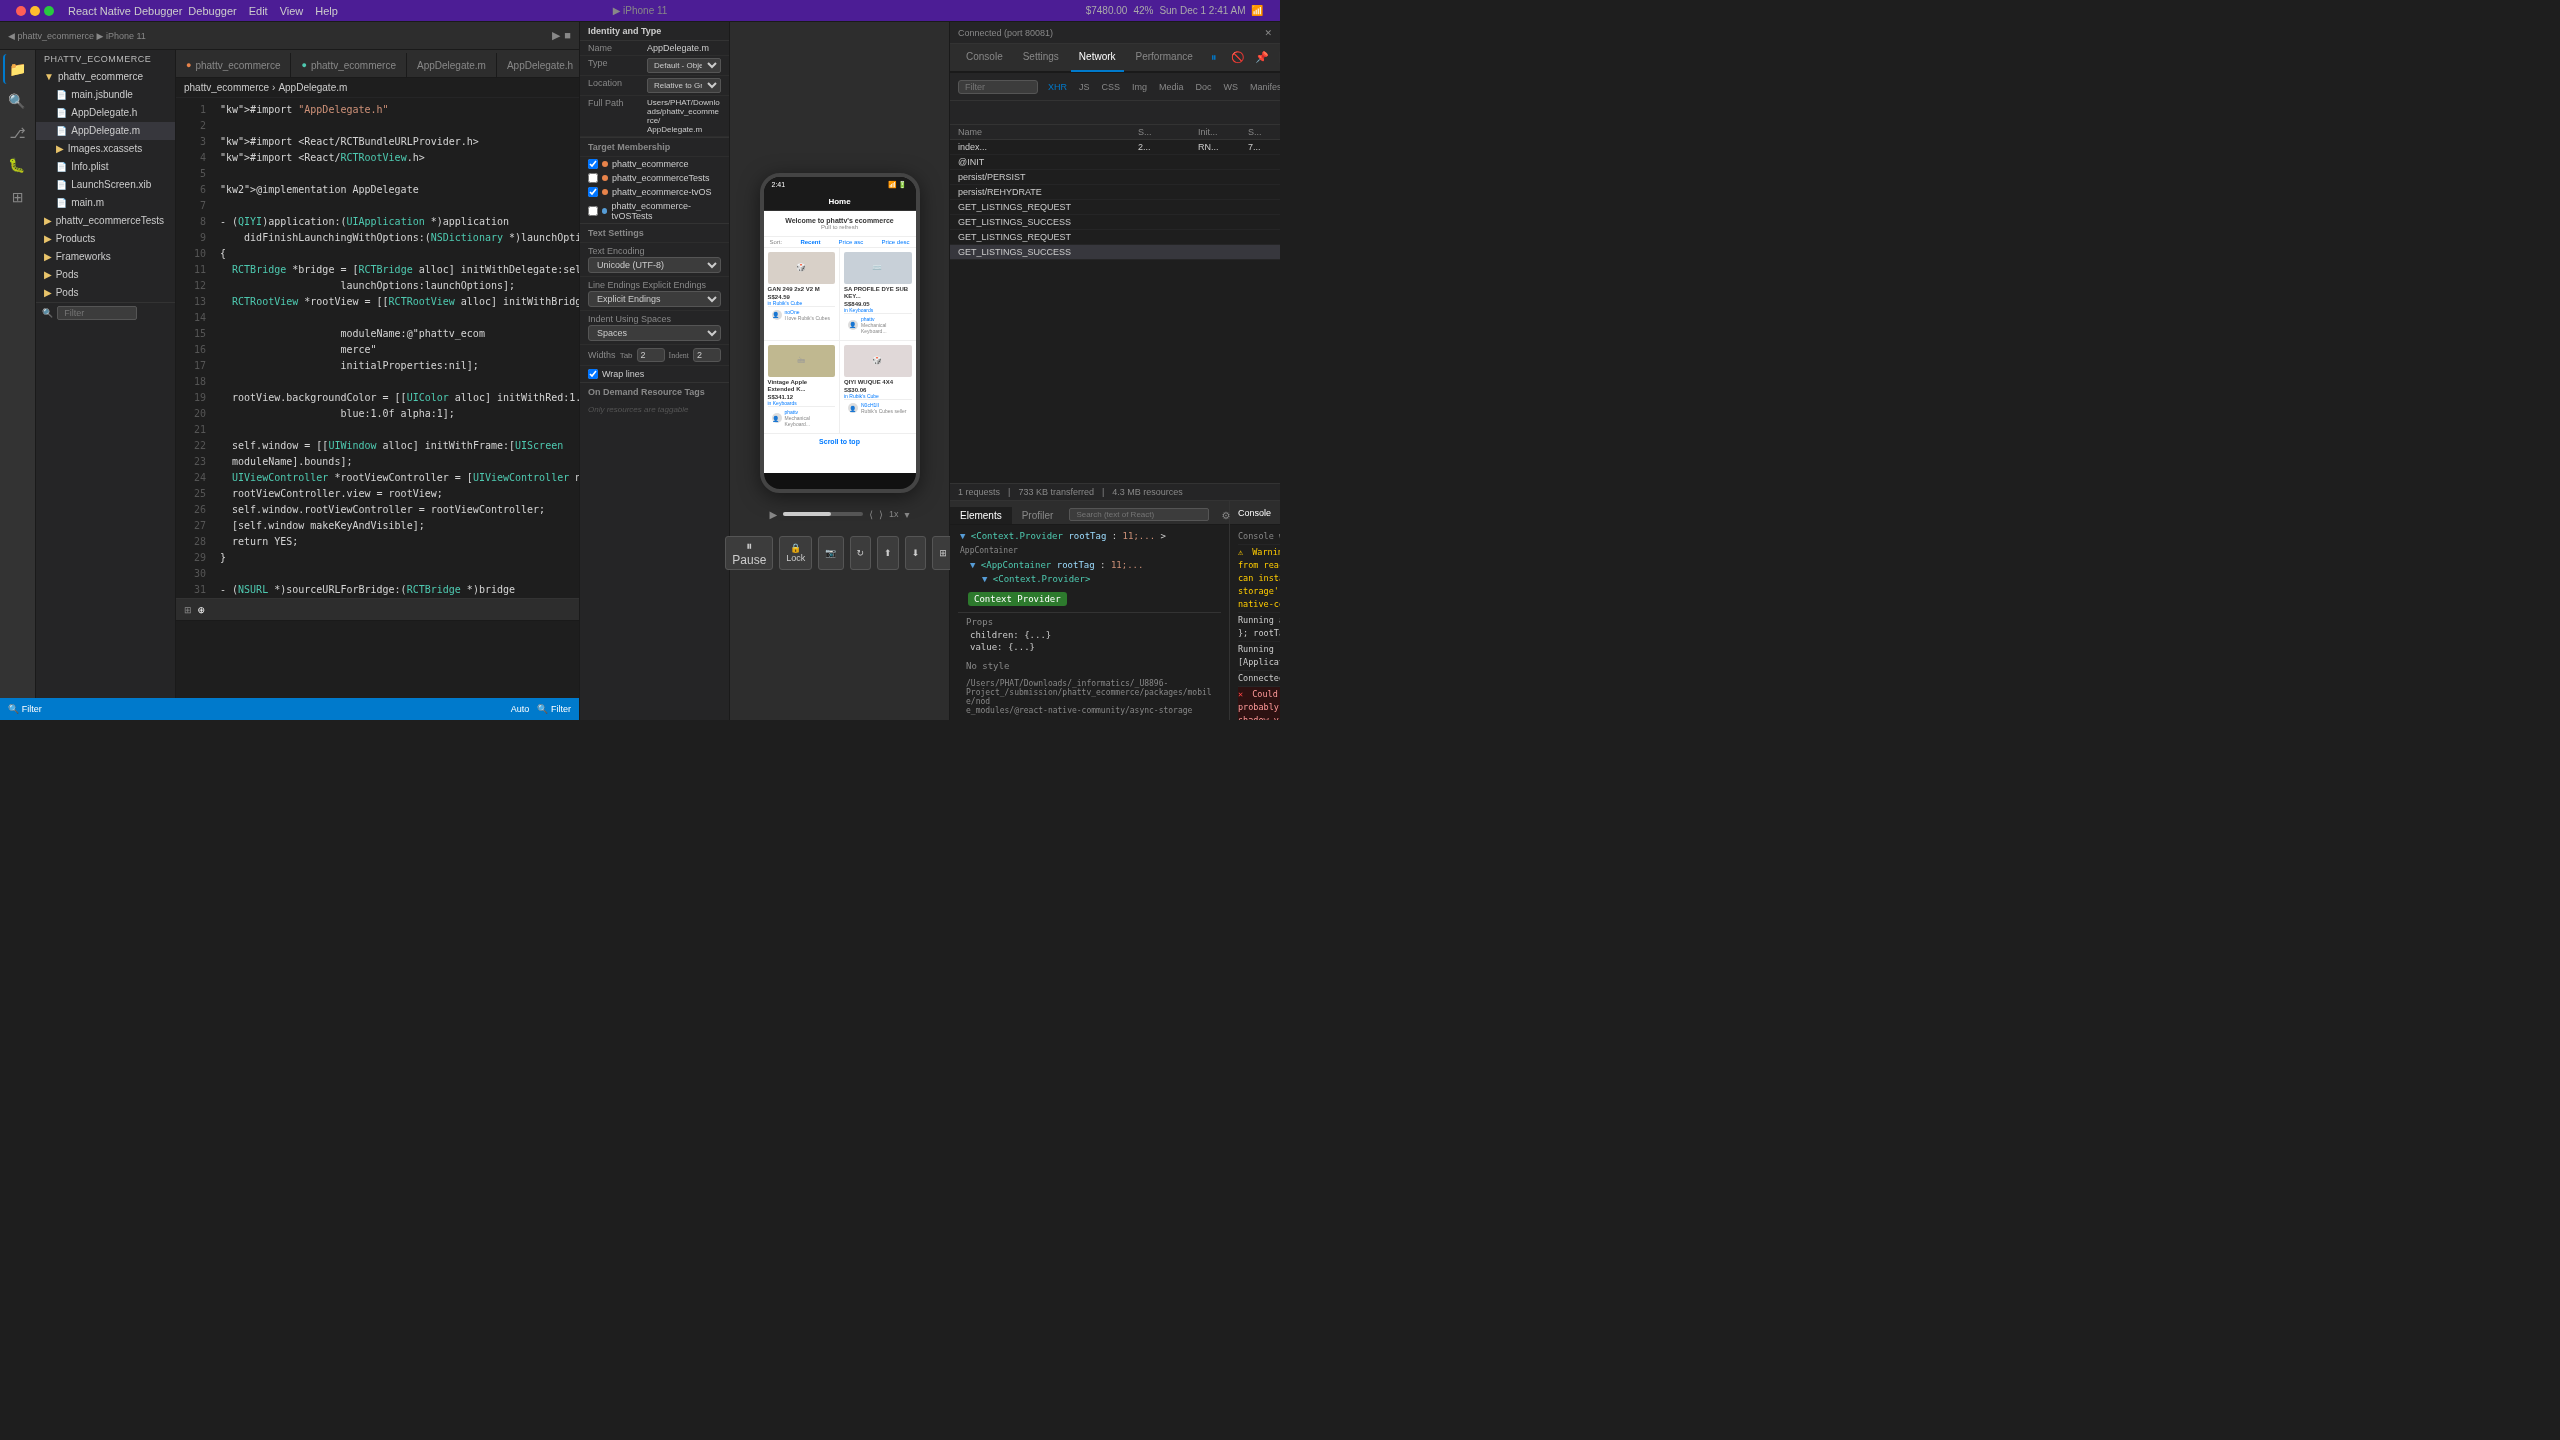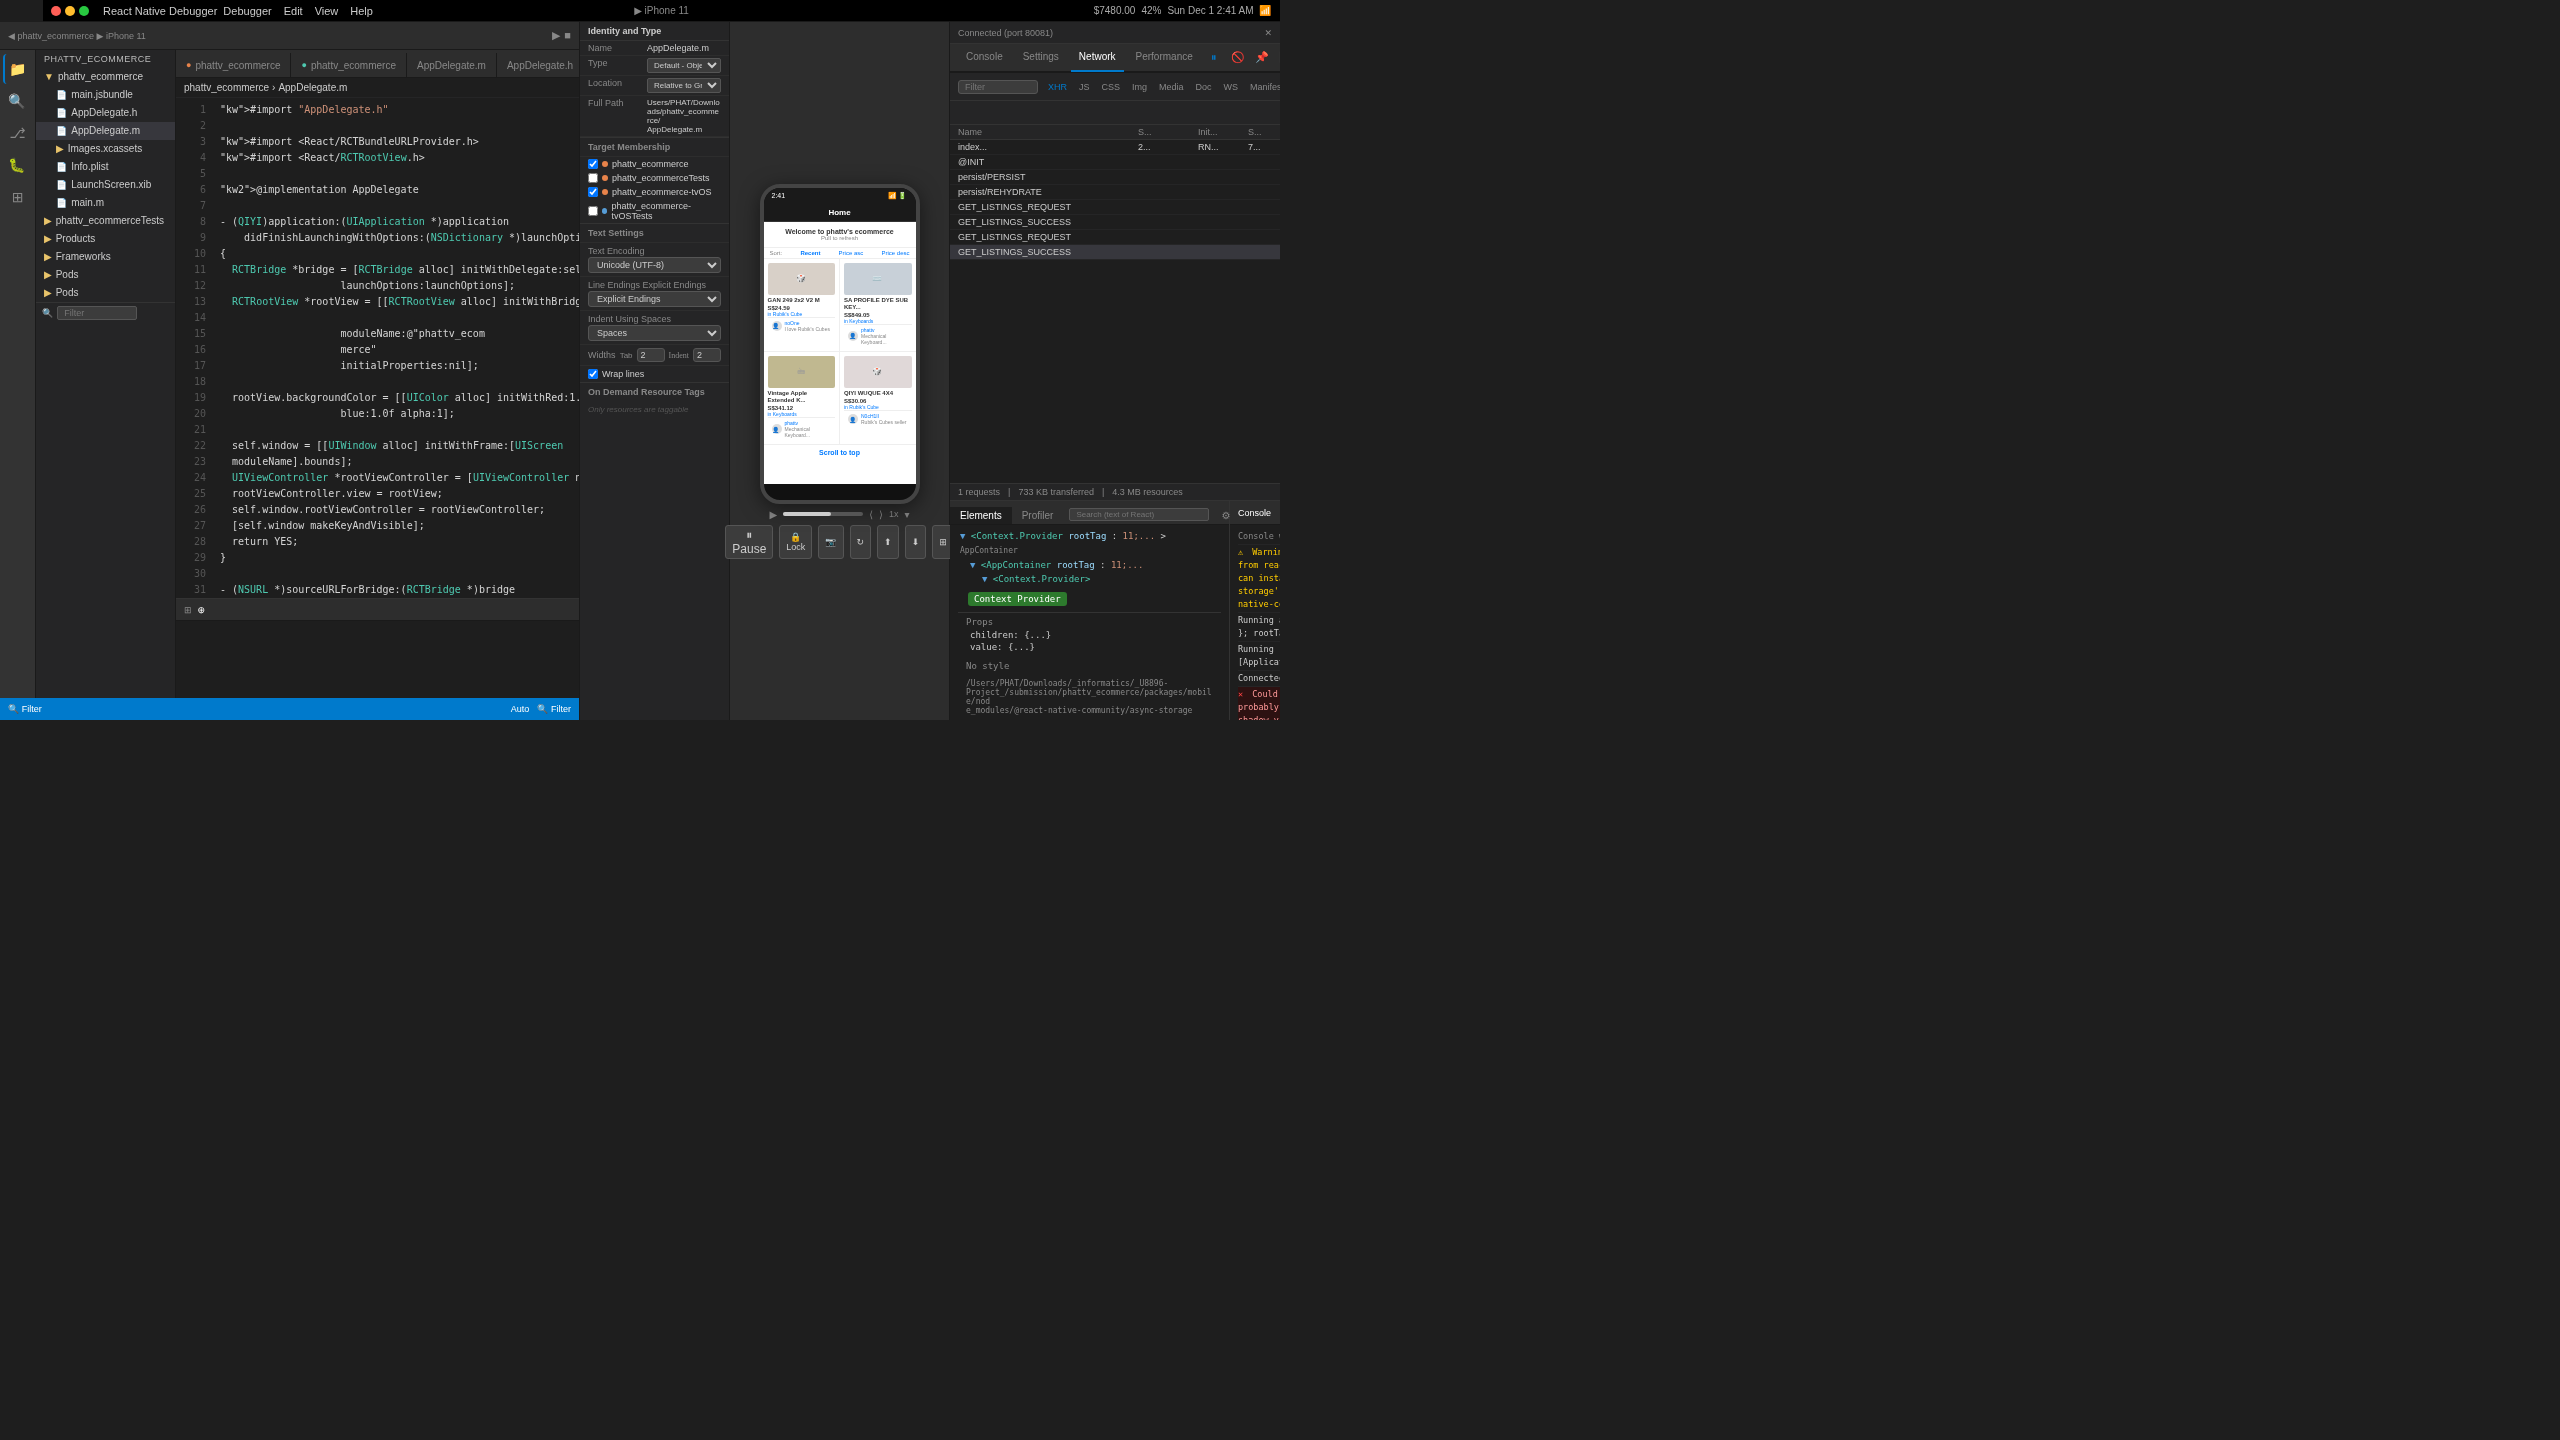--- a/index.html
+++ b/index.html
@@ -12,26 +12,25 @@
       width: 1280px;
       height: 720px;
       transform-origin: top left;
       transform: scale(1);
     }
 
     
     .top-bar {
       display: flex;
       align-items: center;
-      background: #000000;
+      background: #4c1d95;
       height: 22px;
-      padding: 0 8px;
+      padding: 0 16px;
       border-bottom: 1px solid #1a1a1a;
       font-size: 11px;
-      margin-left: 43px;
     }
     .top-bar-left { display: flex; align-items: center; gap: 6px; flex: 1; }
     .top-bar-center { display: flex; align-items: center; gap: 4px; }
     .top-bar-right { display: flex; align-items: flex-end; gap: 6px; flex: 1; justify-content: flex-end; font-size: 10px; color: #aaa; }
     .traffic-lights { display: flex; gap: 4px; }
     .tl { width: 10px; height: 10px; border-radius: 50%; }
     .tl-red { background: #ff5f57; }
     .tl-yellow { background: #ffbd2e; }
     .tl-green { background: #28c840; }
     .menu-items { display: flex; gap: 12px; font-size: 11px; color: #ccc; }
@@ -896,21 +895,21 @@
         <div class="checkbox-row">
           <input type="checkbox" checked="" style="">
           <span style="font-size:9px;color:#ccc;">Wrap lines</span>
         </div>
 
         <div style="padding:4px 8px;font-size:9px;color:#888;font-weight:600;border-top:1px solid #333;">On Demand Resource Tags</div>
         <div style="padding:4px 8px;font-size:8px;color:#555;font-style:italic;">Only resources are taggable</div>
       </div>
 
       <div class="phone-preview">
-        <div style="display:flex;flex-direction:column;align-items:center;gap:5px;">
+        <div style="display:flex;flex-direction:column;align-items:center;gap:16px;">
           <div class="phone-frame">
             <div class="phone-status-bar">
               <span>2:41</span>
               <span>📶 🔋</span>
             </div>
             <div class="phone-nav-bar">
               <span>Home</span>
             </div>
             <div class="phone-content">
               <div class="phone-welcome">

